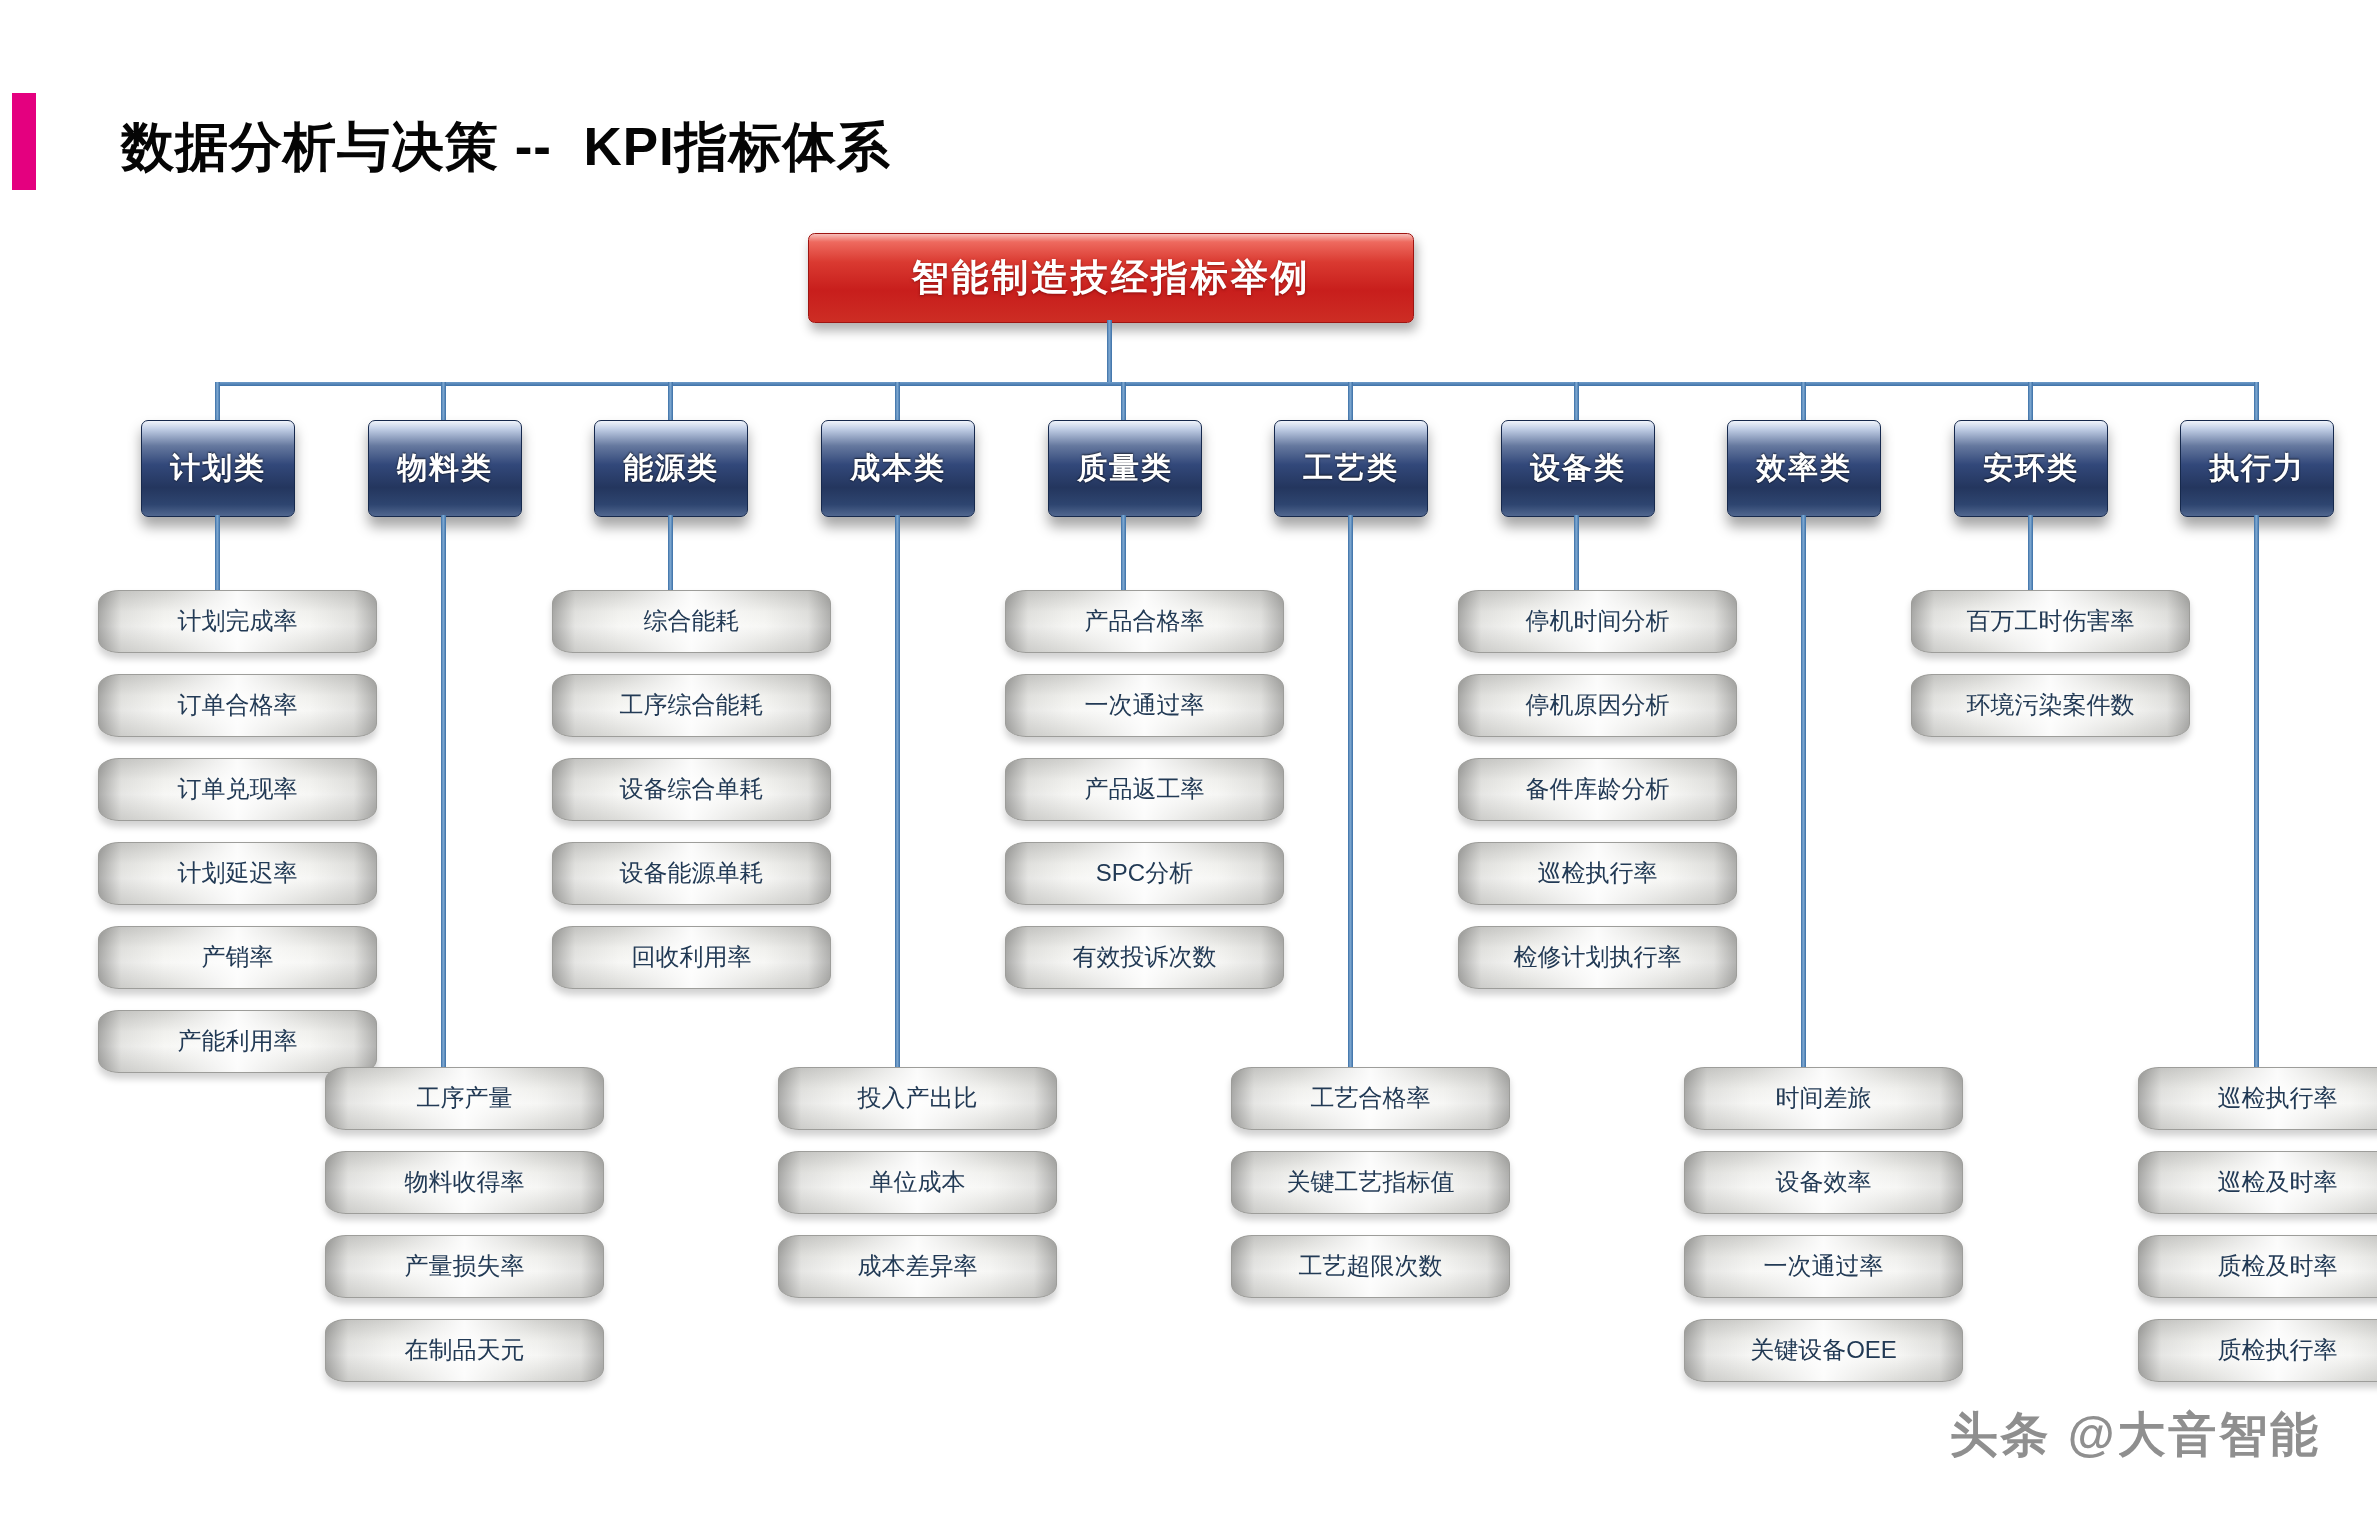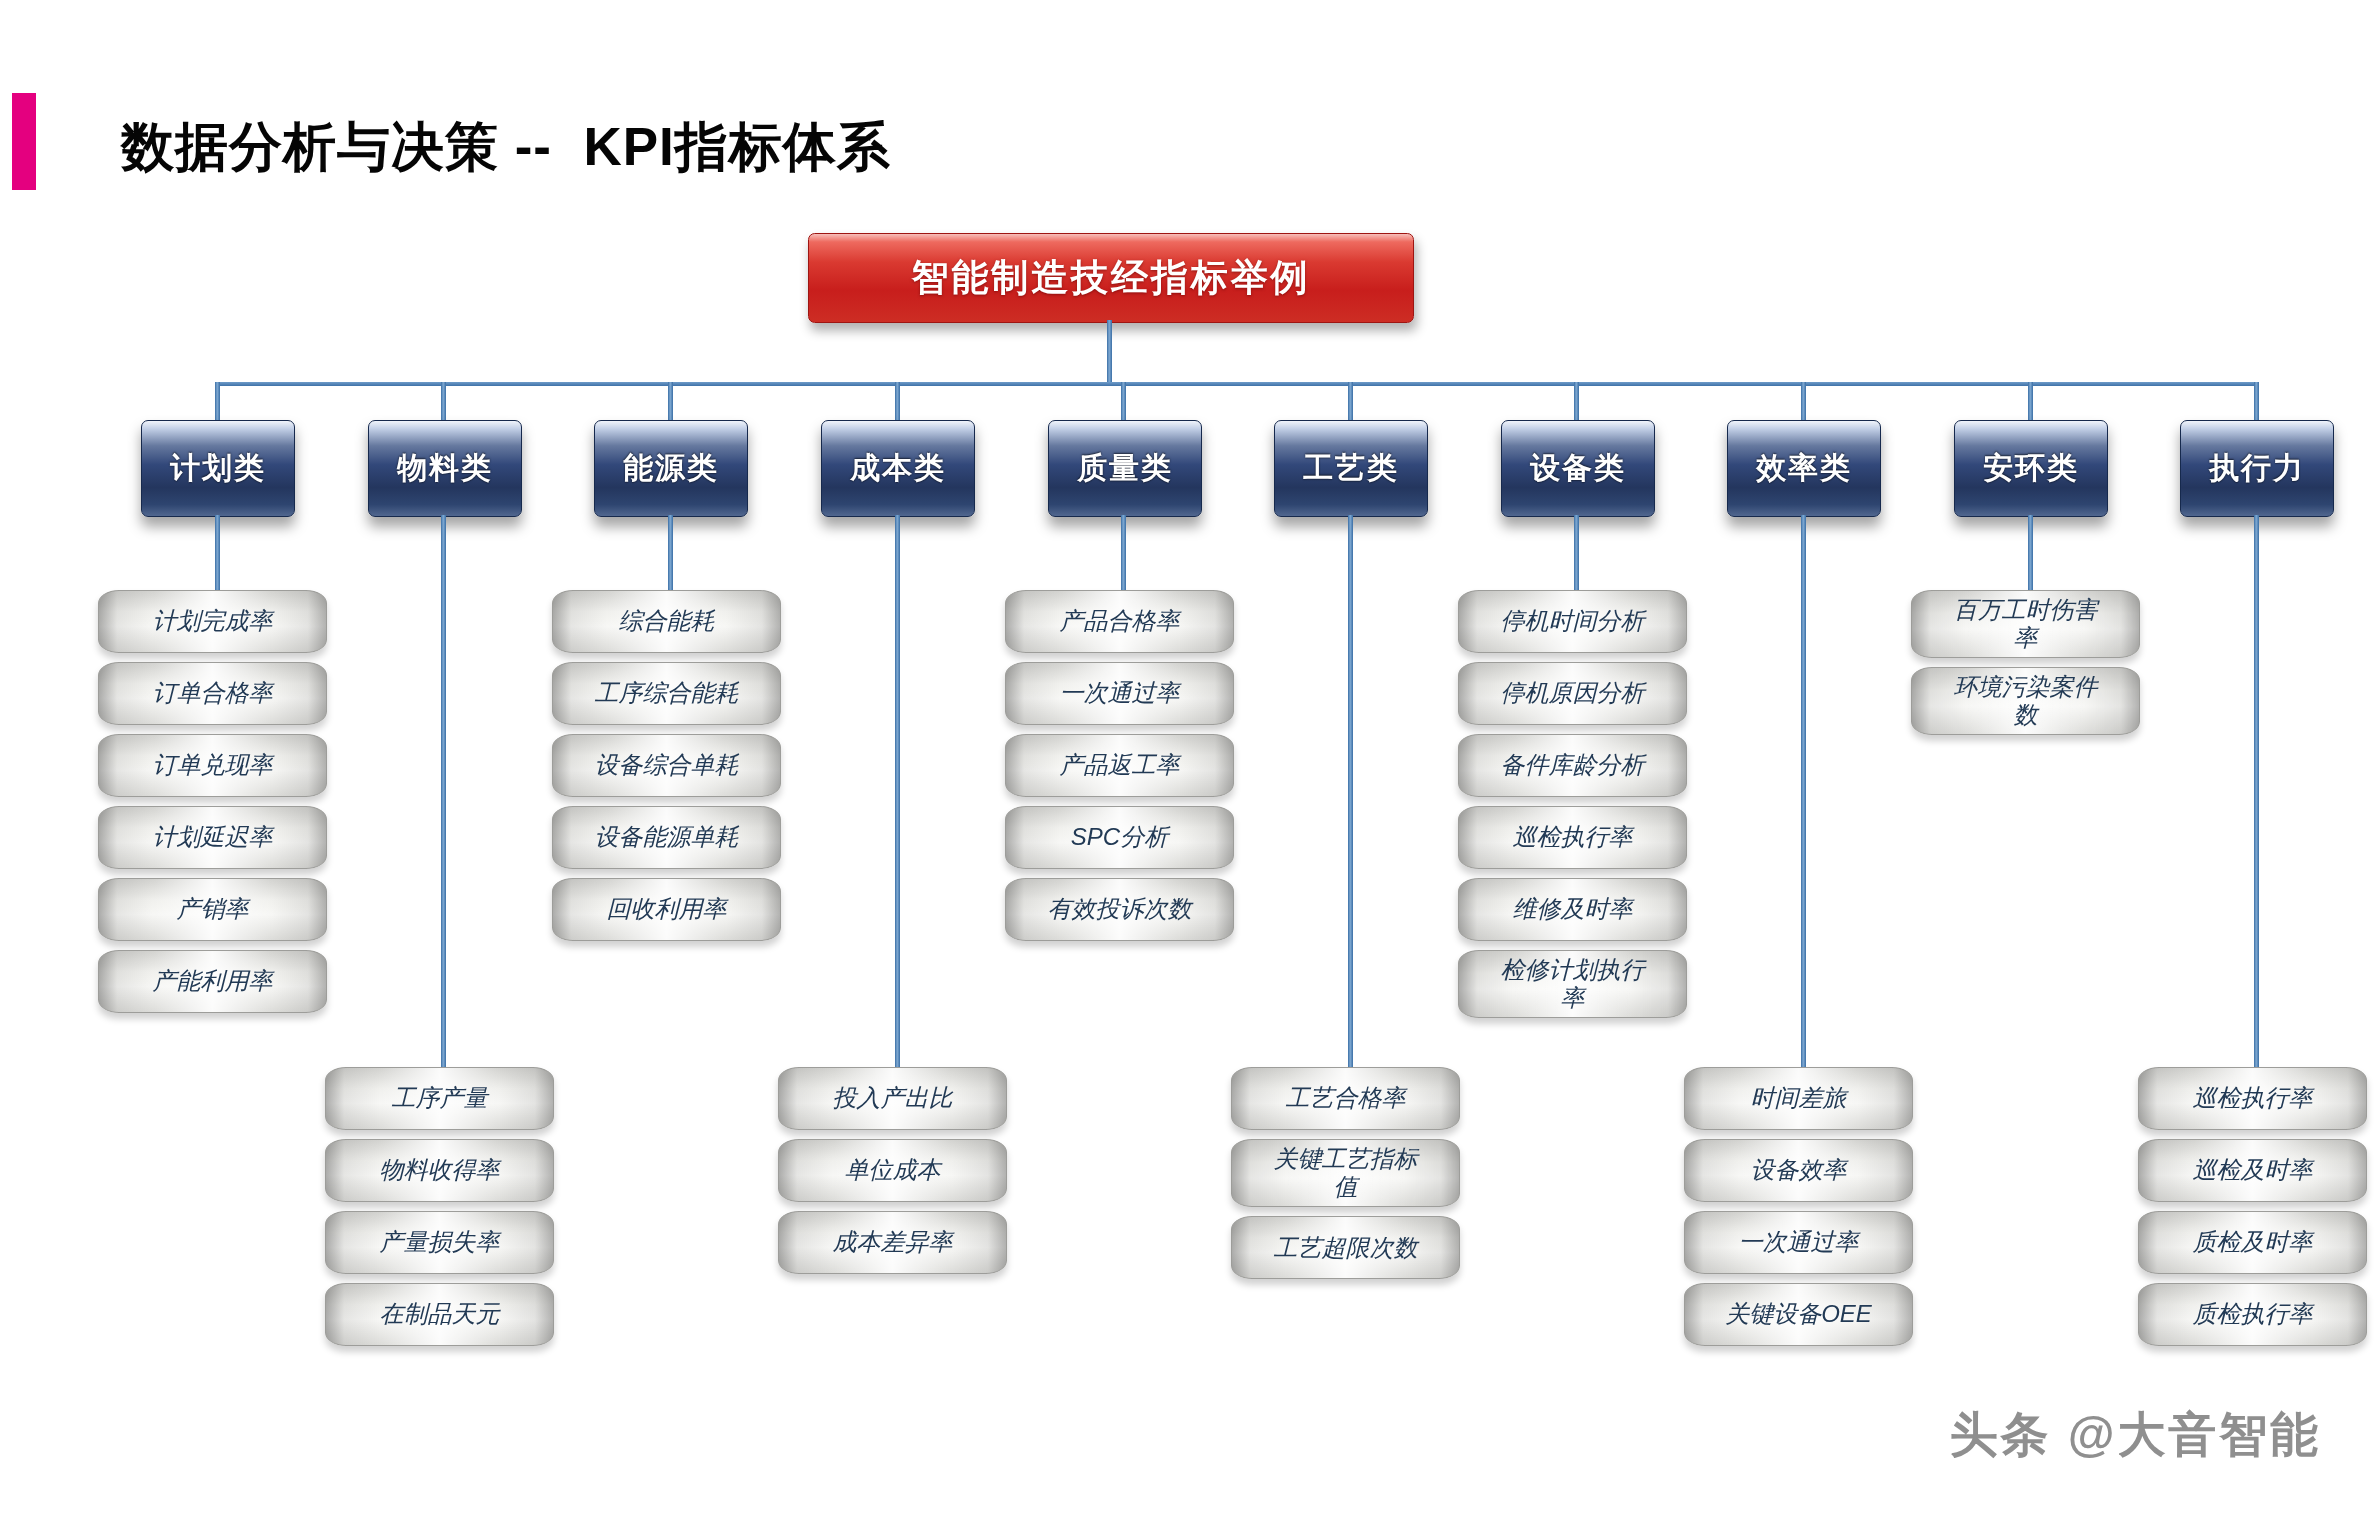--- a/index.html
+++ b/index.html
@@ -69,33 +69,32 @@
     font-weight: bold;
     letter-spacing: 1.9px;
     text-shadow: 0 -1px 1.9px rgba(0,0,0,0.6), 0 1px 1.4px rgba(0,0,0,0.35);
   }
   .kpi-list {
     position: absolute;
     width: 238px;
   }
   .kpi-item {
     box-sizing: border-box;
-    width: 229px;
+    width: 279px;
     min-height: 63px;
-    margin-bottom: 9px;
+    margin-bottom: 21px;
     padding: 4.8px 40px;
     border: 0.5px solid #9d9d9a;
     border-radius: 21px / 13.3px;
     background:
       linear-gradient(90deg, rgba(0,0,0,0.30) 0%, rgba(0,0,0,0.07) 8%, rgba(255,255,255,0) 24%, rgba(255,255,255,0.90) 50%, rgba(255,255,255,0) 76%, rgba(0,0,0,0.08) 92%, rgba(0,0,0,0.28) 100%),
       linear-gradient(180deg, #d3d3d0 0%, #f0f0ed 34%, #f7f7f5 58%, #dcdcd9 100%);
     box-shadow: 0 5.7px 7.6px rgba(0,0,0,0.18);
     display: flex; align-items: center; justify-content: center;
     text-align: center;
-    font-style: italic;
   }
   .kpi-item .label {
     color: #223a55;
     font-size: 24px;
     line-height: 1.18;
     font-weight: 500;
   }
   #watermark {
     position: absolute;
     right: 418px; top: 1403px;
@@ -252,23 +251,20 @@
         <div class="kpi-item">
           <span class="label">停机原因分析</span>
         </div>
         <div class="kpi-item">
           <span class="label">备件库龄分析</span>
         </div>
         <div class="kpi-item">
           <span class="label">巡检执行率</span>
         </div>
         <div class="kpi-item">
-          <span class="label">维修及时率</span>
-        </div>
-        <div class="kpi-item">
           <span class="label">检修计划执行率</span>
         </div>
       </div>
       <div class="connector" style="left: 1801px; top: 382px; width: 5.2px; height: 41px; position: absolute;"></div>
       <div class="catbox" style="left: 1727px; top: 420px; position: absolute;">
         <span class="label">效率类</span>
       </div>
       <div class="connector" style="left: 1801px; top: 515px; width: 5.2px; height: 554px; position: absolute;"></div>
       <div class="kpi-list" style="left: 1684px; top: 1067px; position: absolute;">
         <div class="kpi-item">

